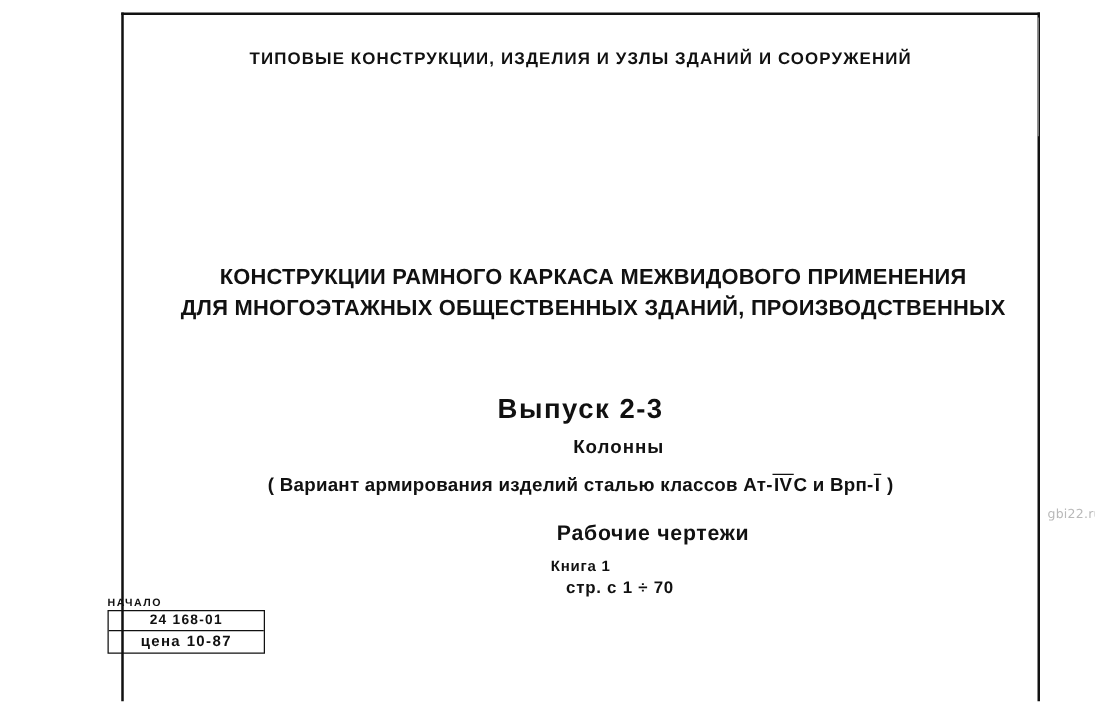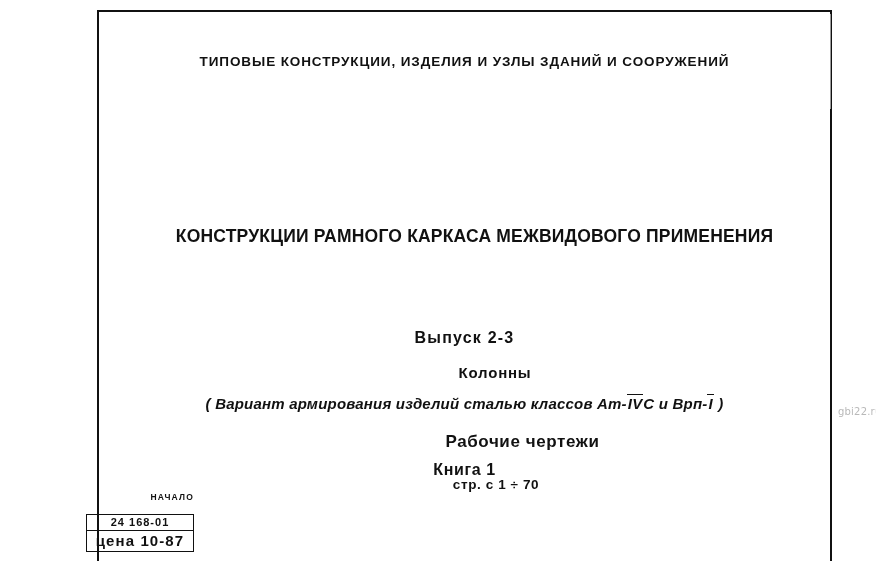--- a/index.html
+++ b/index.html
@@ -41,21 +41,21 @@
     left: 830px;
     top: 14px;
     width: 1px;
     height: 95px;
     background: #9a9a9a;
   }
 
   .content {
     position: absolute;
     left: 99px;
-    top: 24px;
+    top: 9px;
     width: 731px;
     height: 547px;
   }
 
   .top-heading {
     position: absolute;
     top: 30px;
     left: 0;
     width: 731px;
     text-align: center;
@@ -92,21 +92,21 @@
     text-transform: uppercase;
   }
   .main-title div { white-space: nowrap; padding-left: 20px; }
 
   .issue {
     position: absolute;
     top: 305px;
     left: 0;
     width: 731px;
     text-align: center;
-    font-size: 16px;
+    font-size: 22px;
     font-weight: 600;
     letter-spacing: 1.2px;
     color: #111;
   }
 
   .subject {
     position: absolute;
     top: 340px;
     left: 0;
     width: 792px;
@@ -121,21 +121,20 @@
     position: absolute;
     top: 371px;
     left: 0;
     width: 731px;
     text-align: center;
     font-size: 15px;
     font-weight: 600;
     letter-spacing: 0.2px;
     color: #111;
     white-space: nowrap;
-    font-style: italic;
   }
   .ovl { border-top: 1.6px solid #111; padding: 0 1px; }
 
   .working-drawings {
     position: absolute;
     top: 408px;
     left: 0;
     width: 847px;
     text-align: center;
     font-size: 17px;
@@ -143,21 +142,21 @@
     letter-spacing: 0.6px;
     color: #111;
   }
 
   .book {
     position: absolute;
     top: 437px;
     left: 0;
     width: 731px;
     text-align: center;
-    font-size: 16px;
+    font-size: 12px;
     font-weight: 600;
     letter-spacing: 0.6px;
     color: #111;
   }
   .pages {
     position: absolute;
     top: 453px;
     left: 0;
     width: 794px;
     text-align: center;
@@ -171,40 +170,40 @@
   .stamp {
     position: absolute;
     left: -13px;
     top: 468px;
     width: 108px;
   }
   .stamp-label {
     font-size: 8.5px;
     font-weight: 700;
     letter-spacing: 1.2px;
-    text-align: right;
-    color: #111;
-    margin-bottom: 12px;
+    text-align: left;
+    color: #111;
+    margin-bottom: 1px;
   }
   .stamp-box {
     border: 1.4px solid #111;
-    width: 108px;
+    width: 126px;
     box-sizing: border-box;
   }
   .stamp-row {
     font-size: 11px;
     font-weight: 700;
     letter-spacing: 1px;
     padding: 1px 4px 2px 4px;
     color: #111;
     text-align: center;
     white-space: nowrap;
   }
   .stamp-row.top { border-bottom: 1.4px solid #111; }
-  .stamp-row.bottom { font-size: 15px; letter-spacing: 1.1px; }
+  .stamp-row.bottom { font-size: 12px; letter-spacing: 1.1px; }
 
   
   .watermark {
     position: absolute;
     left: 838px;
     top: 406px;
     font-size: 10px;
     color: #b9b9b9;
     letter-spacing: 0.2px;
     font-family: "DejaVu Sans", sans-serif;
@@ -218,20 +217,21 @@
   <div class="doc-frame"></div>
   <div class="scan-edge"></div>
 
   <div class="content">
 
     <div class="top-heading">ТИПОВЫЕ КОНСТРУКЦИИ, ИЗДЕЛИЯ И УЗЛЫ ЗДАНИЙ И СООРУЖЕНИЙ</div>
 
 
     <div class="main-title">
       <div>КОНСТРУКЦИИ РАМНОГО КАРКАСА МЕЖВИДОВОГО ПРИМЕНЕНИЯ</div>
+      <div>ДЛЯ МНОГОЭТАЖНЫХ ОБЩЕСТВЕННЫХ ЗДАНИЙ, ПРОИЗВОДСТВЕННЫХ</div>
     </div>
 
     <div class="issue">Выпуск 2-3</div>
 
     <div class="subject">Колонны</div>
 
     <div class="variant">
       <span>( Вариант армирования изделий сталью классов Ат-</span><span class="ovl">IV</span><span>С</span><span> и Врп-</span><span class="ovl">I</span><span> )</span>
     </div>
 

